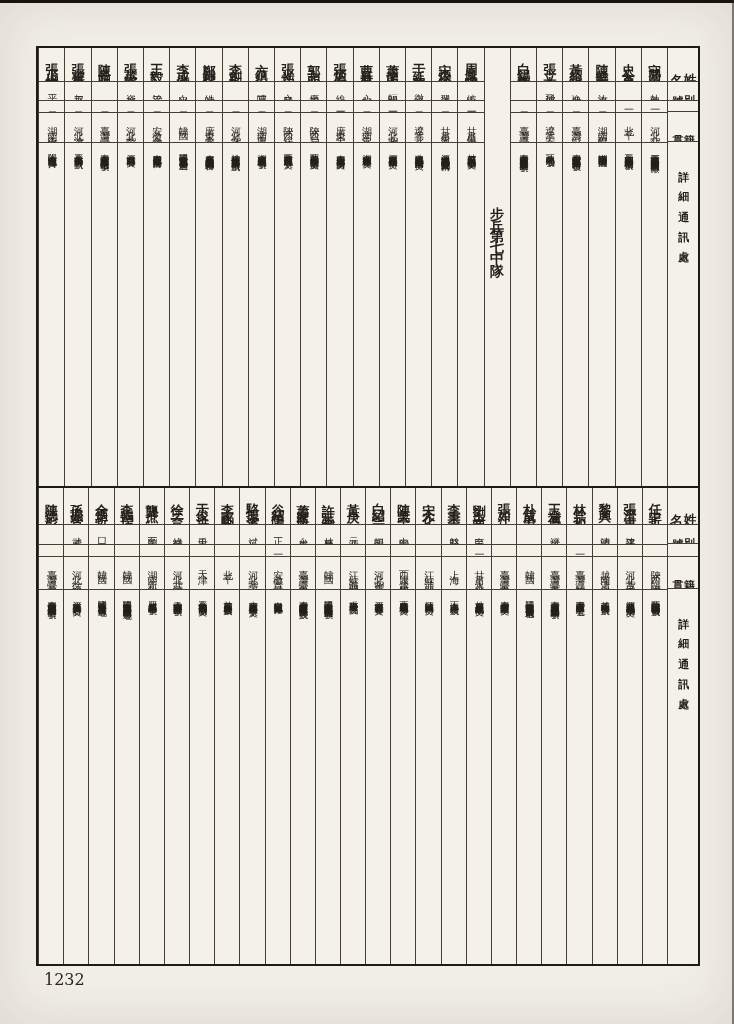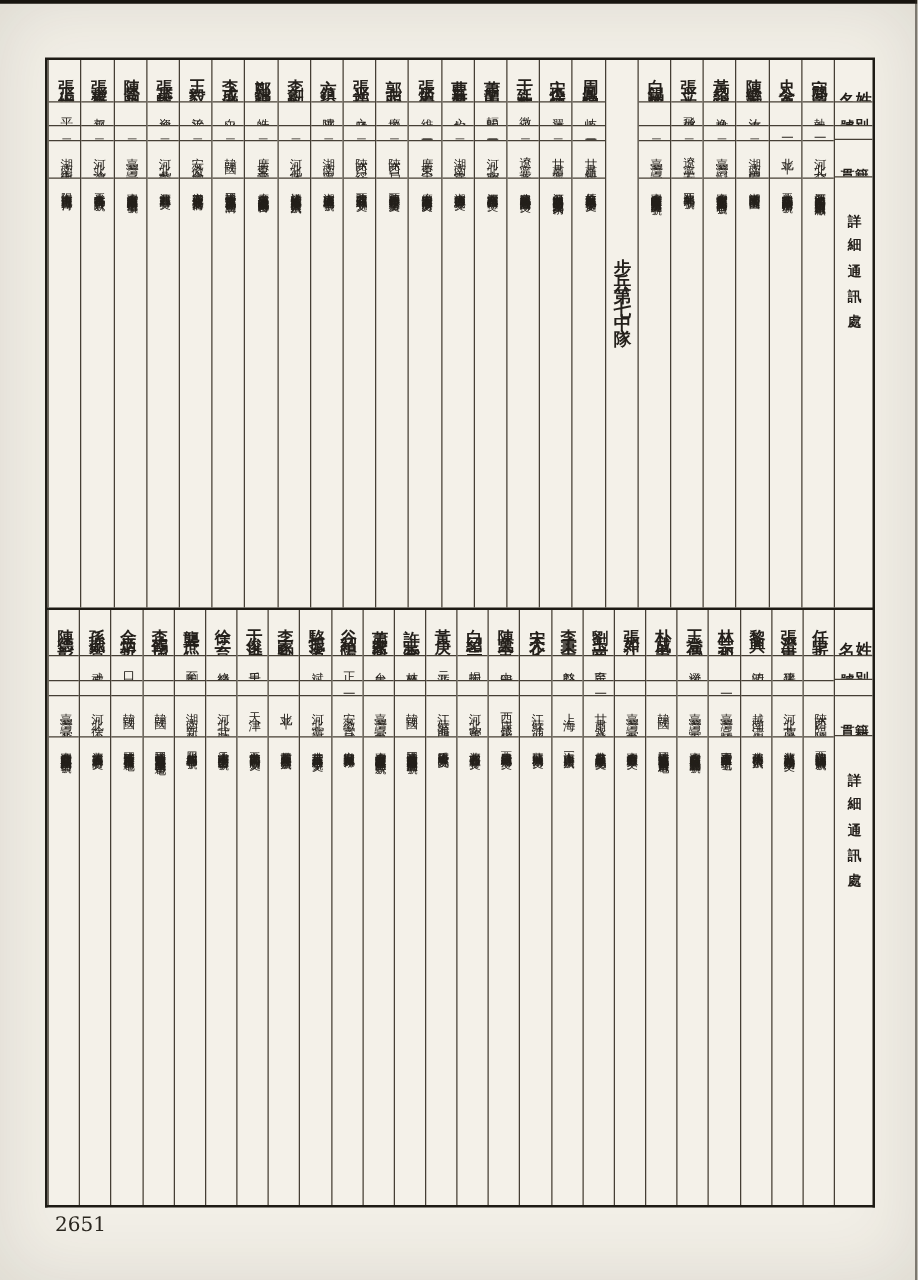--- a/index.html
+++ b/index.html
@@ -933,14 +933,14 @@
             <span class="vtext origin-text">臺灣臺北</span>
           </div>
           <div class="cell c-addr">
             <span class="vtext addr-text">臺灣臺北縣宜蘭區頭城鎮和平街一二三號</span>
           </div>
         </div>
       </div>
 
   </div>
 
-  <div class="page-num">2651</div>
+  <div class="page-num">1232</div>
 </div>
 
 </body></html>

